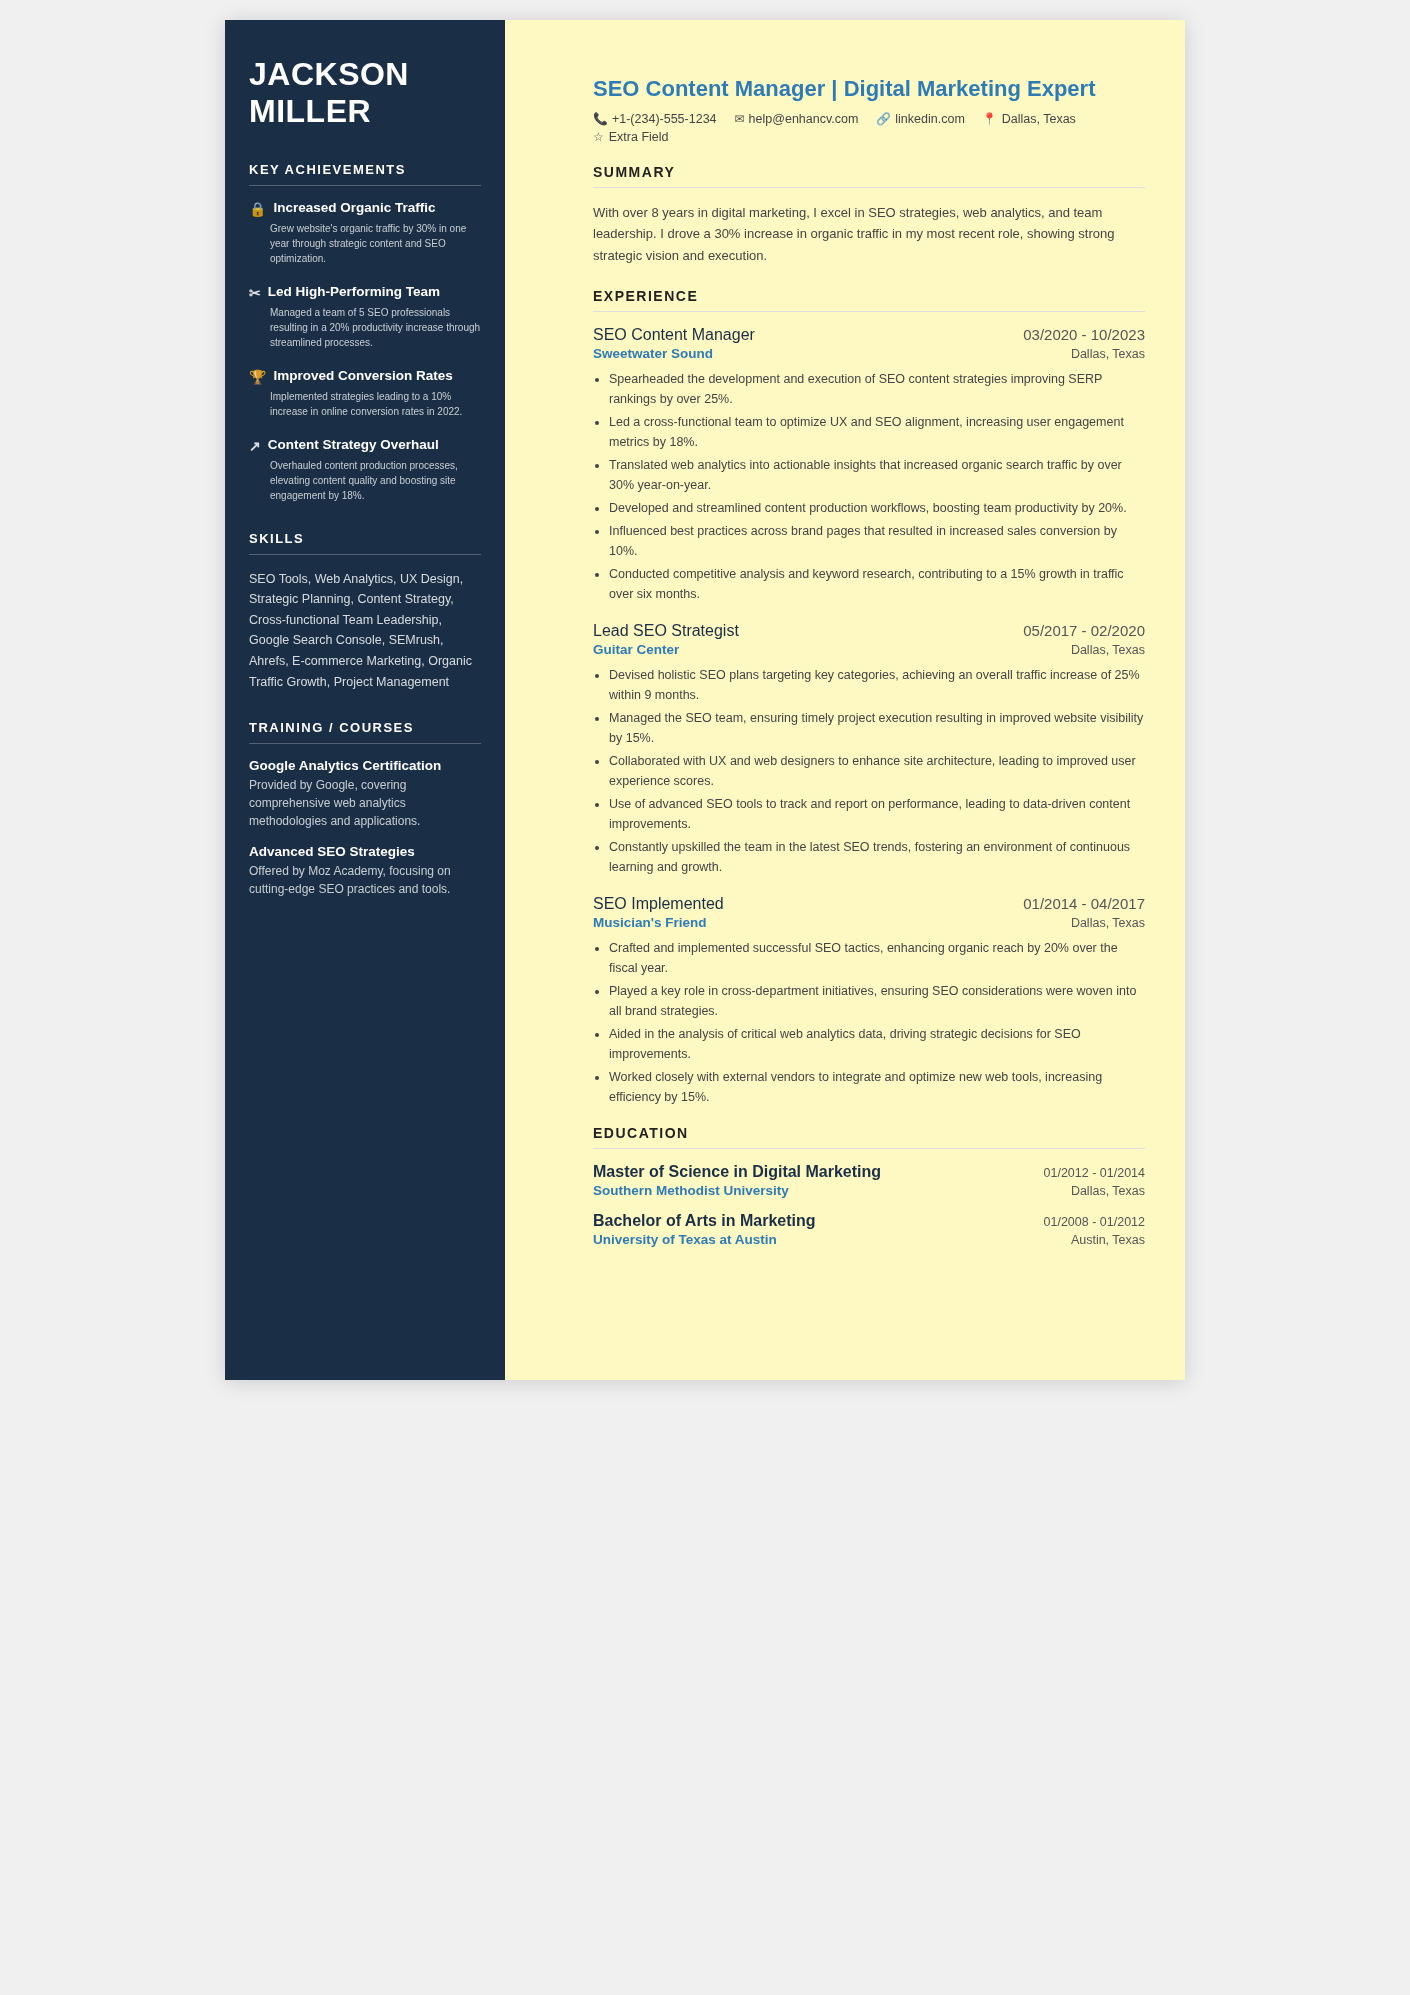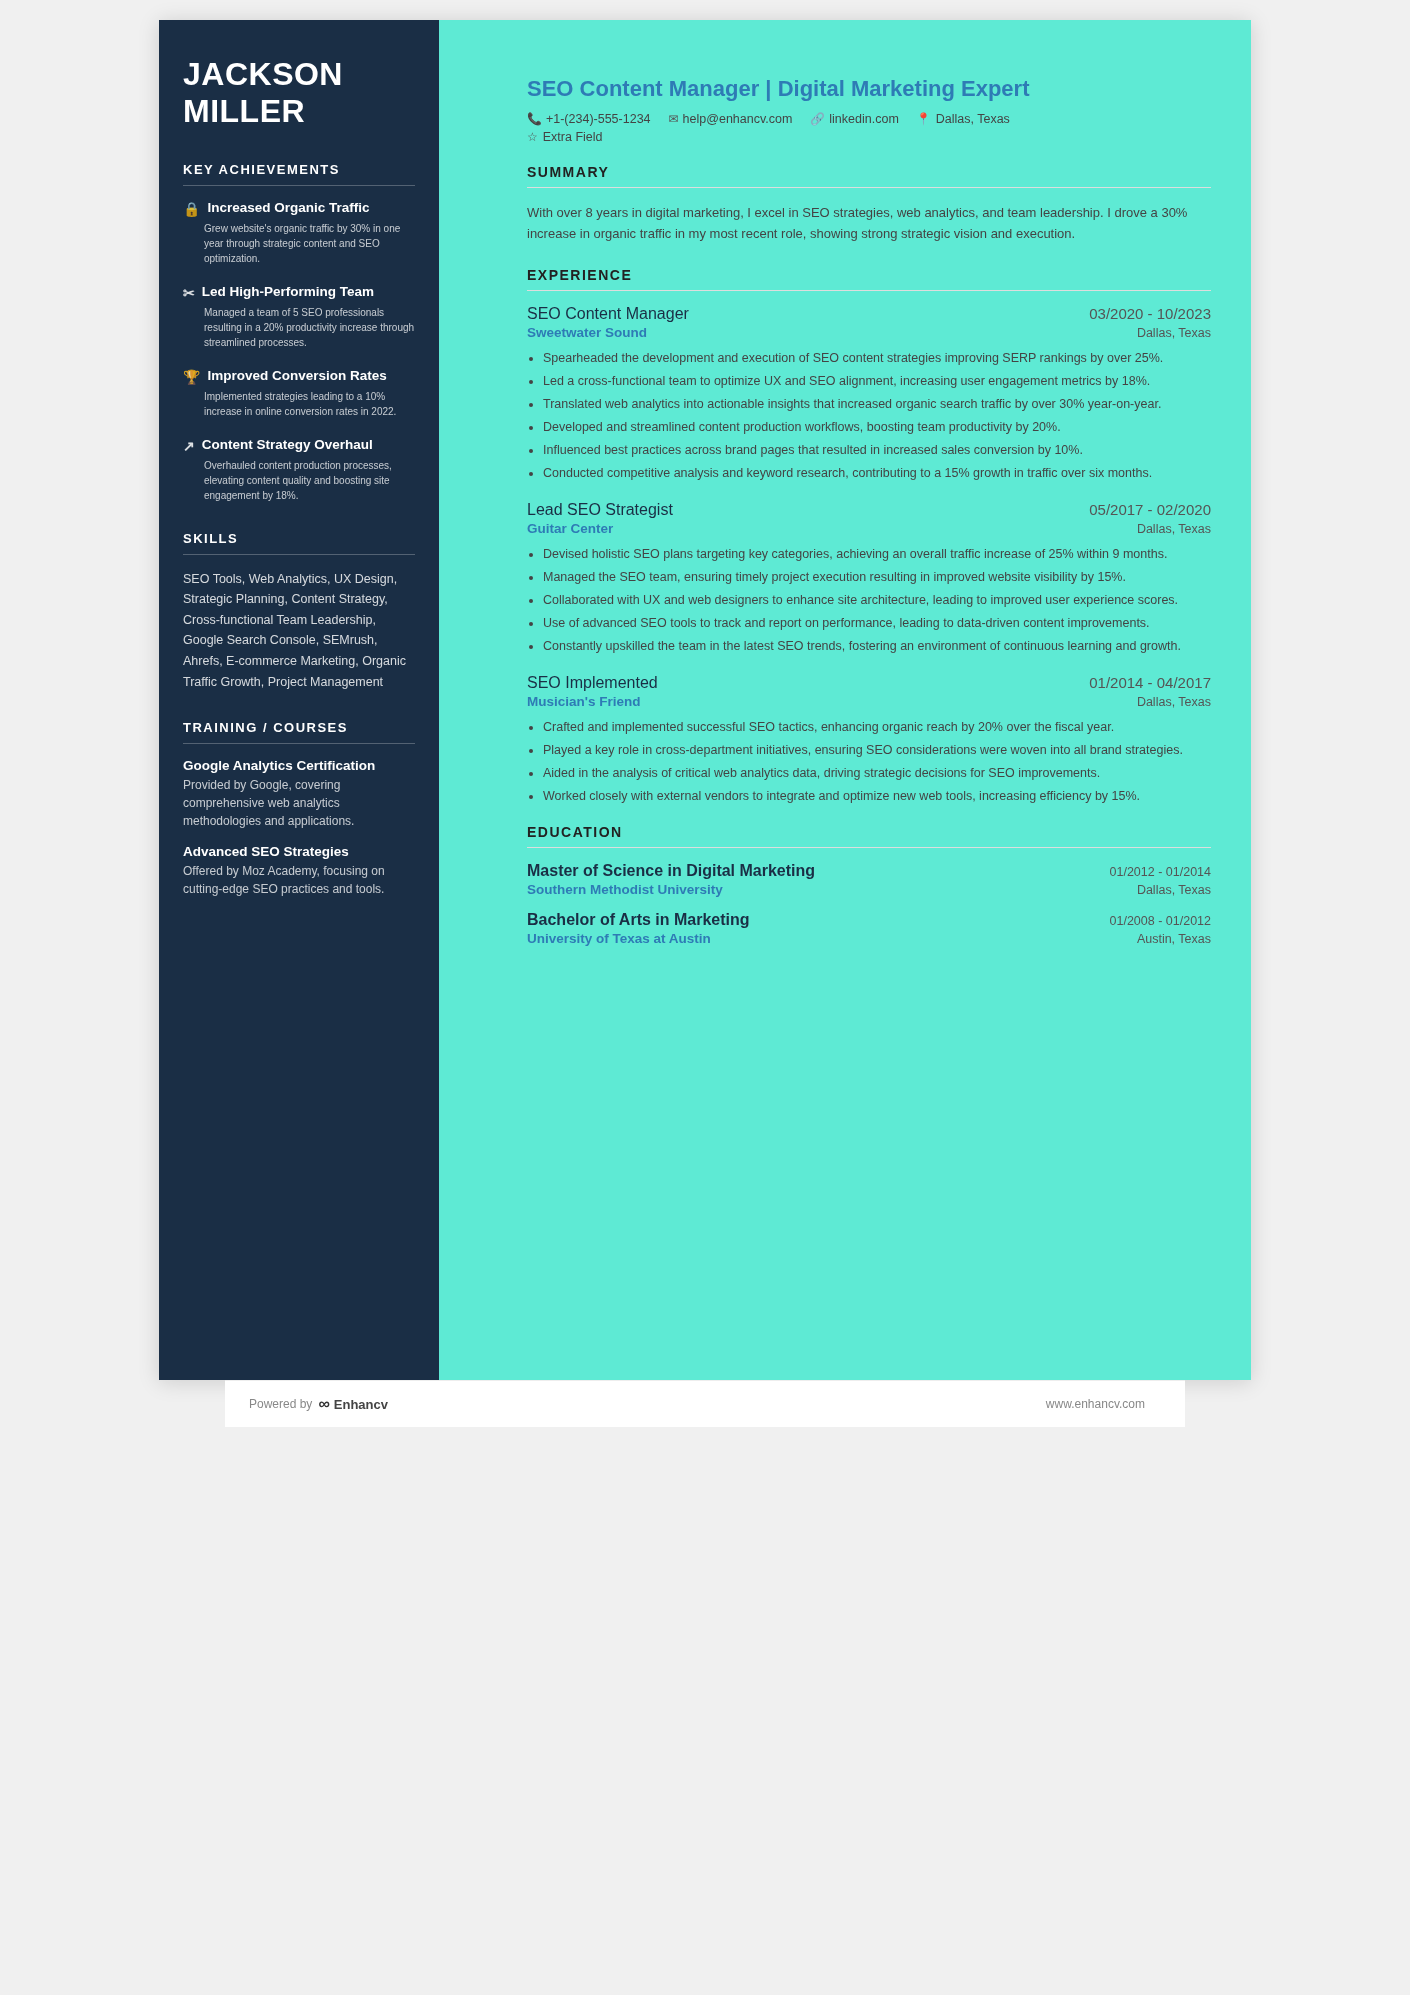--- a/index.html
+++ b/index.html
@@ -6,23 +6,23 @@
     body {
       font-family: 'Segoe UI', Arial, sans-serif;
       background: #f0f0f0;
       display: flex;
       justify-content: center;
       align-items: flex-start;
       min-height: 100vh;
       padding: 20px;
     }
     .resume {
-      width: 1092px;
+      width: 960px;
       min-height: 1360px;
-      background: #5eead4;
+      background: #fef9c3;
       display: flex;
       box-shadow: 0 2px 20px rgba(0,0,0,0.15);
     }
     
     .sidebar {
       width: 280px;
       min-width: 280px;
       background: #1a2e45;
       color: white;
       padding: 36px 24px 30px 24px;
@@ -409,23 +409,13 @@
           <div class="edu-dates">01/2008 - 01/2012</div>
         </div>
         <div class="edu-school-row">
           <div class="edu-school">University of Texas at Austin</div>
           <div class="edu-location">Austin, Texas</div>
         </div>
       </div>
     </div>
   </div>
 
-  <div style="width:960px; display:flex; justify-content:space-between; align-items:center; padding:14px 40px 14px 24px; border-top: 1px solid #eee; background:white;">
-    <div class="powered-row">
-      <span style="font-size:12px; color:#888;">Powered by</span>
-      <div class="enhancv-logo">
-        <span class="enhancv-infinity">∞</span>
-        <span>Enhancv</span>
-      </div>
-    </div>
-    <div style="font-size:12px; color:#888;">www.enhancv.com</div>
-  </div>
 </div>
 
 </body></html>

